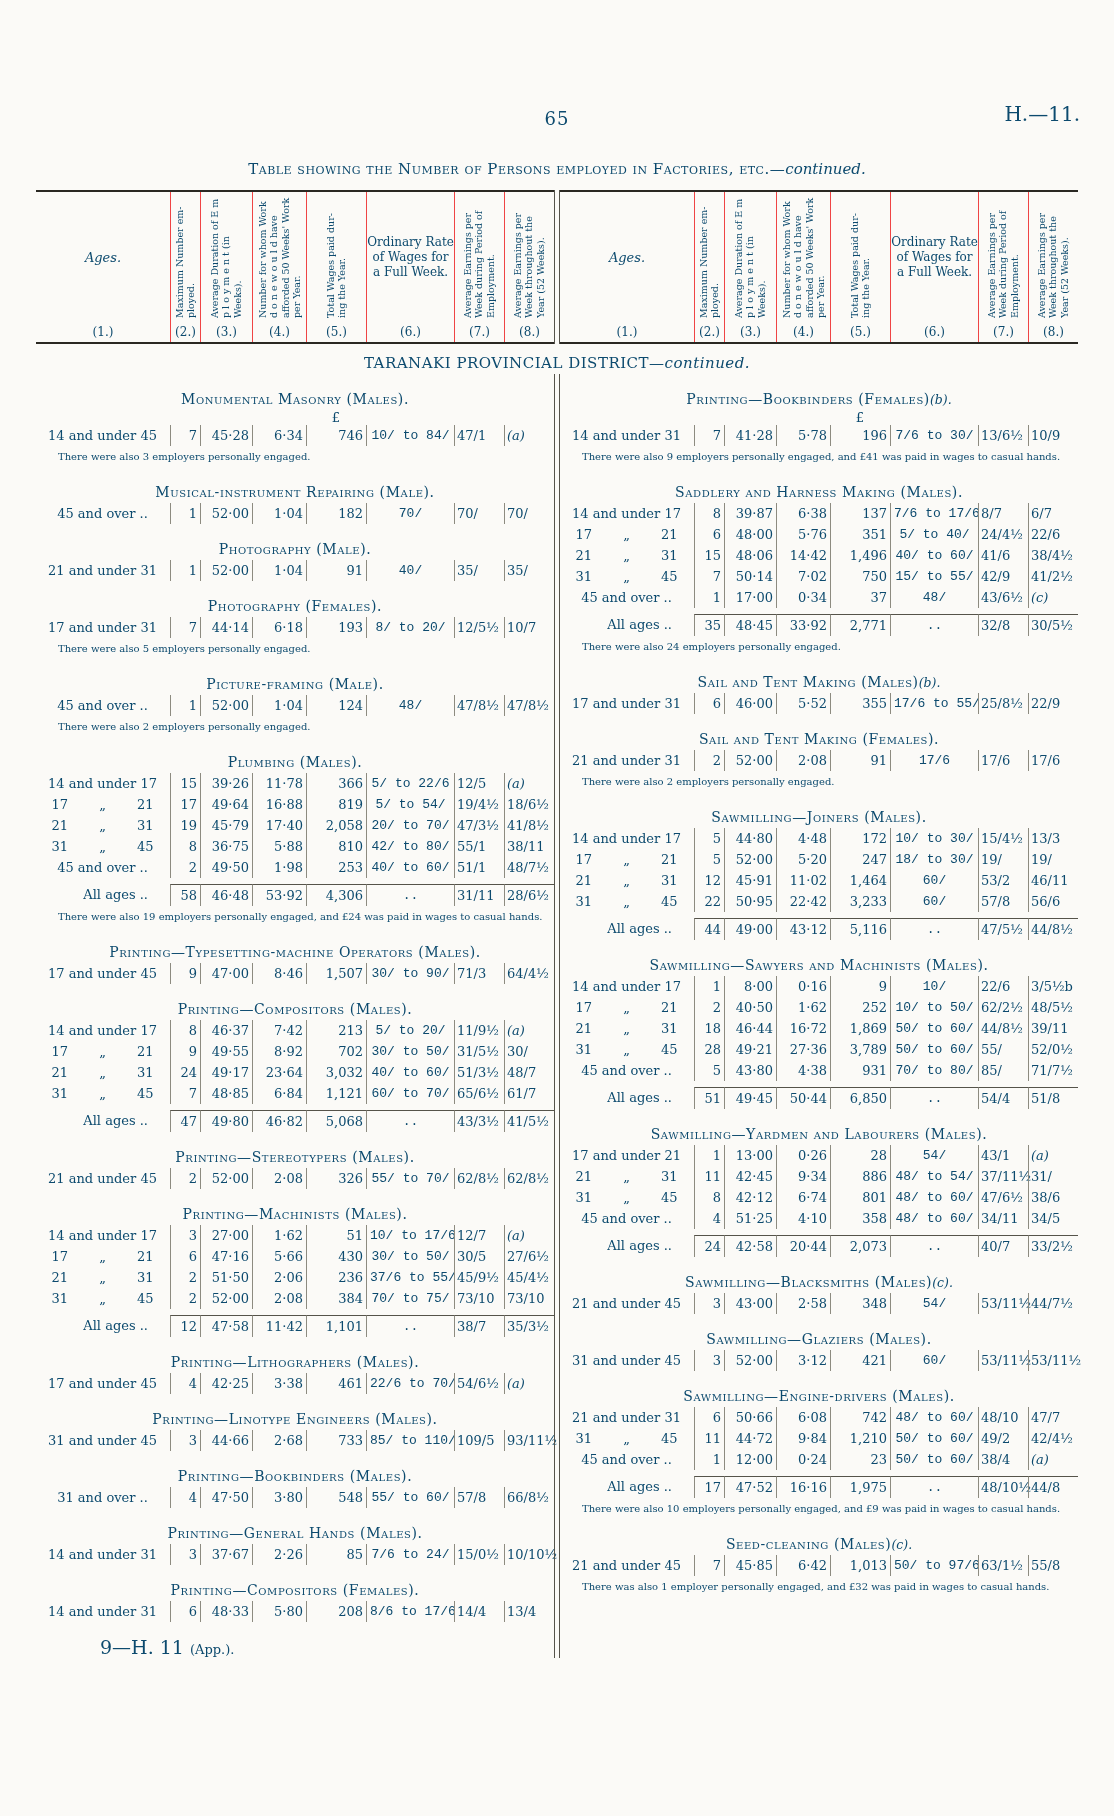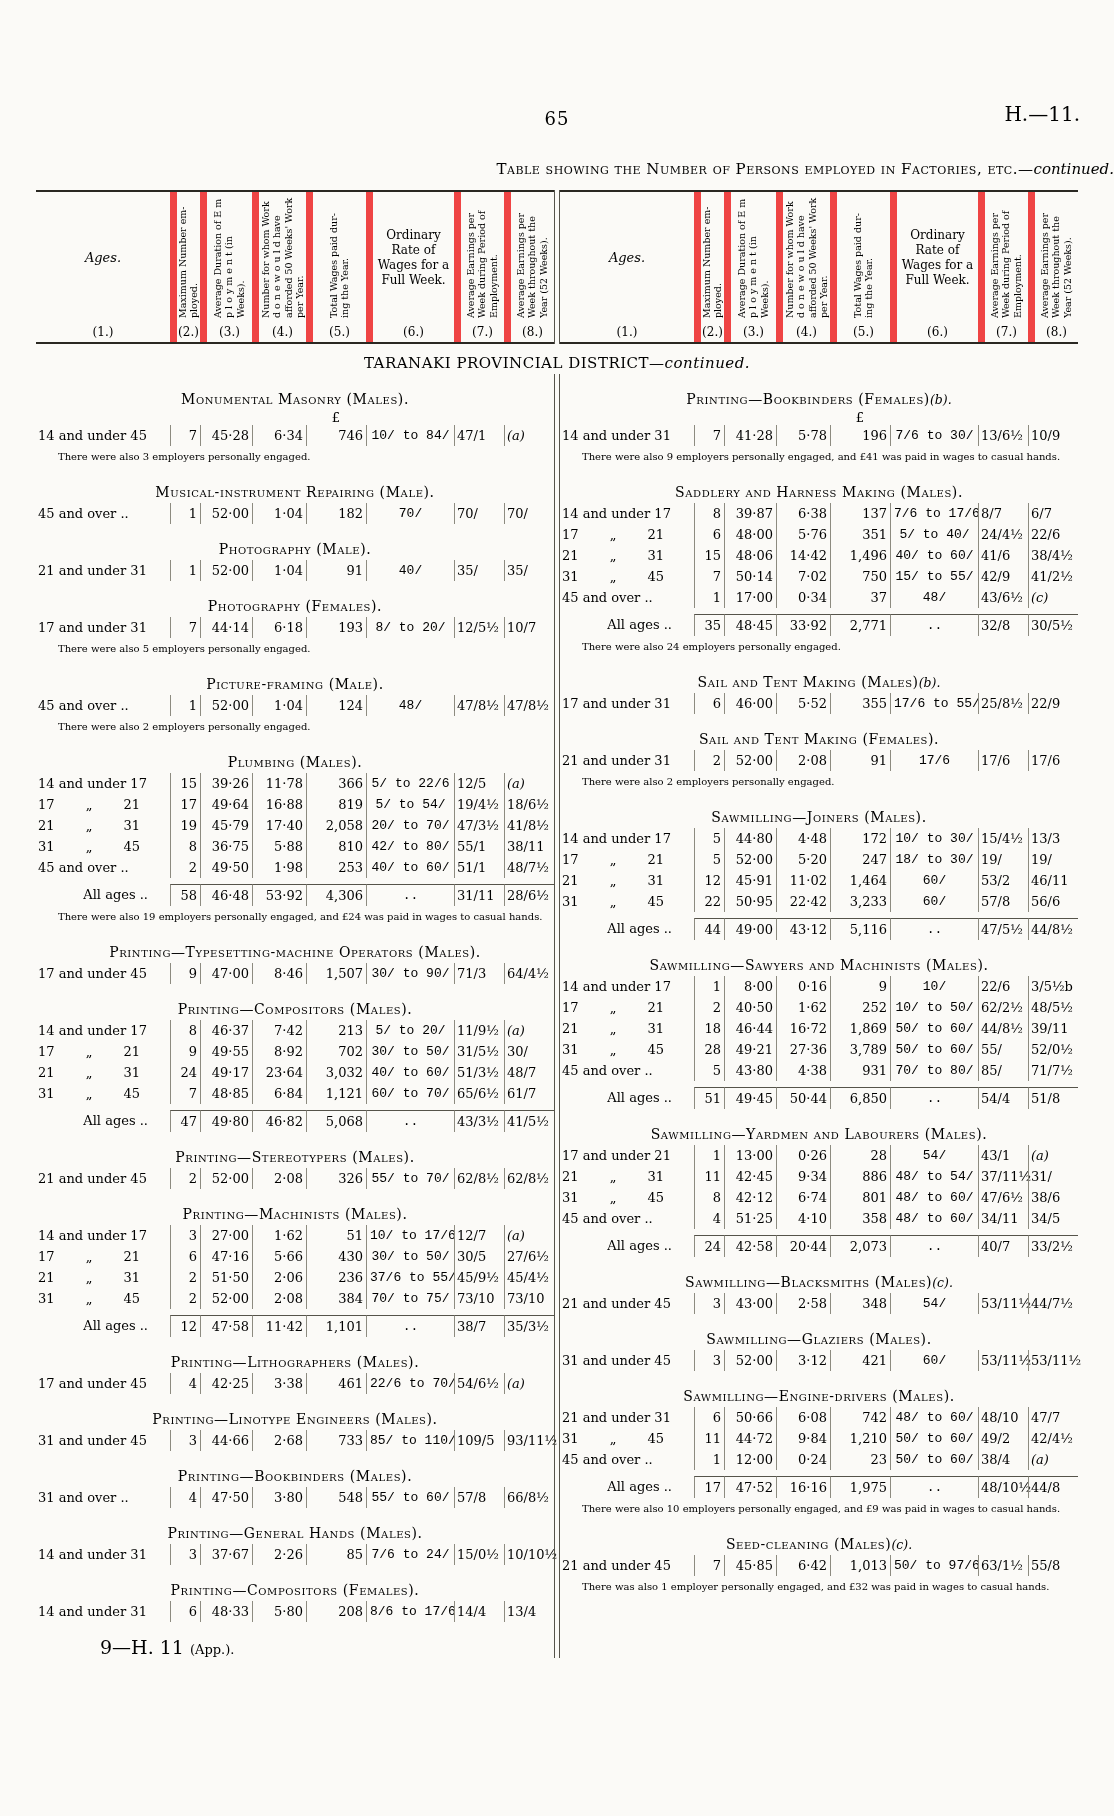--- a/index.html
+++ b/index.html
@@ -1,40 +1,40 @@
 <!DOCTYPE html>
 <html><head>
 <meta charset="utf-8">
 <style>
   html,body{margin:0;padding:0;background:#e8e6e0;}
   .page{
     position:relative;
     width:1114px;height:1816px;
     margin:0 auto;
     background:#fbfaf7;
-    color:#000000;
+    color:#0c4a6e;
     font-family:"DejaVu Serif","Liberation Serif",serif;
     overflow:hidden;
   }
   
   .page-head{position:relative;height:30px;margin-top:108px;}
   .page-num{position:absolute;left:0;right:0;text-align:center;font-size:18px;letter-spacing:1px;}
   .doc-ref{position:absolute;right:34px;top:-6px;font-size:20px;margin-left:32px;}
-  .page-title{margin-top:22px;text-align:right;font-size:15px;}
+  .page-title{margin-top:22px;text-align:center;font-size:15px;}
   .sc{font-variant:small-caps;letter-spacing:0.5px;}
   .it{font-style:italic;}
   
   :root{--gc:134px 30px 52px 54px 60px 88px 50px 50px;}
   .table-head-wrap{display:flex;justify-content:center;margin-top:12px;}
   .thead{
     display:grid;grid-template-columns:var(--gc);
     border-top:2px solid #2a2822;border-bottom:2px solid #2a2822;
   }
   .th-cell{display:flex;flex-direction:column;justify-content:space-between;align-items:center;height:150px;}
-  .th-cell + .th-cell{border-left:7px solid #ef4444;}
+  .th-cell + .th-cell{border-left:1px solid #ef4444;}
   .rot{
     writing-mode:vertical-rl;transform:rotate(180deg);
     font-size:9.5px;line-height:1.2;margin:4px auto 0;
     max-height:122px;text-align:left;
   }
   .hor{font-size:12px;text-align:center;margin-top:auto;margin-bottom:auto;line-height:1.25;}
   .ages-lbl{font-size:13px;margin:auto;font-style:italic;}
   .th-num{font-size:12px;padding:2px 0 3px;}
   .head-divider,.mid-divider{width:4px;border-left:1px solid #55534a;border-right:1px solid #55534a;}
   
@@ -47,21 +47,21 @@
   .sec-heading{text-align:center;font-variant:small-caps;letter-spacing:0.6px;font-size:14px;margin-bottom:3px;}
   .sec-heading .fn{font-variant:normal;font-style:italic;font-size:12.5px;letter-spacing:0;}
   .pound-row{display:grid;grid-template-columns:var(--gc);font-size:13px;height:15px;}
   .pound-row .cell{text-align:center;}
   .row{display:grid;grid-template-columns:var(--gc);font-size:13px;line-height:21px;}
   .cell{padding:0 3px;white-space:nowrap;overflow:visible;}
   .row .cell + .cell{border-left:1px solid #8d8b80;}
   .cell.num{text-align:right;}
   .cell.rate{text-align:center;font-family:Liberation Mono, monospace;}
   .cell.earn{text-align:left;padding-left:2px;}
-  .cell.age{padding-left:2px;}
+  .cell.age{padding-left:2px;text-align:center;}
   .age-split{display:inline-flex;justify-content:space-between;width:102px;}
   .row.total{margin-top:6px;}
   .row.total .cell:not(.age){border-top:1px solid #55534a;}
   .row.total .cell.age{text-align:right;padding-right:22px;}
   .note{font-size:10px;line-height:20px;text-indent:16px;text-align:justify;margin:1px 6px 0;}
   
   .footer{margin-top:14px;padding-left:64px;font-size:19px;}
   .footer .small{font-size:13px;}
 </style>
 </head>

